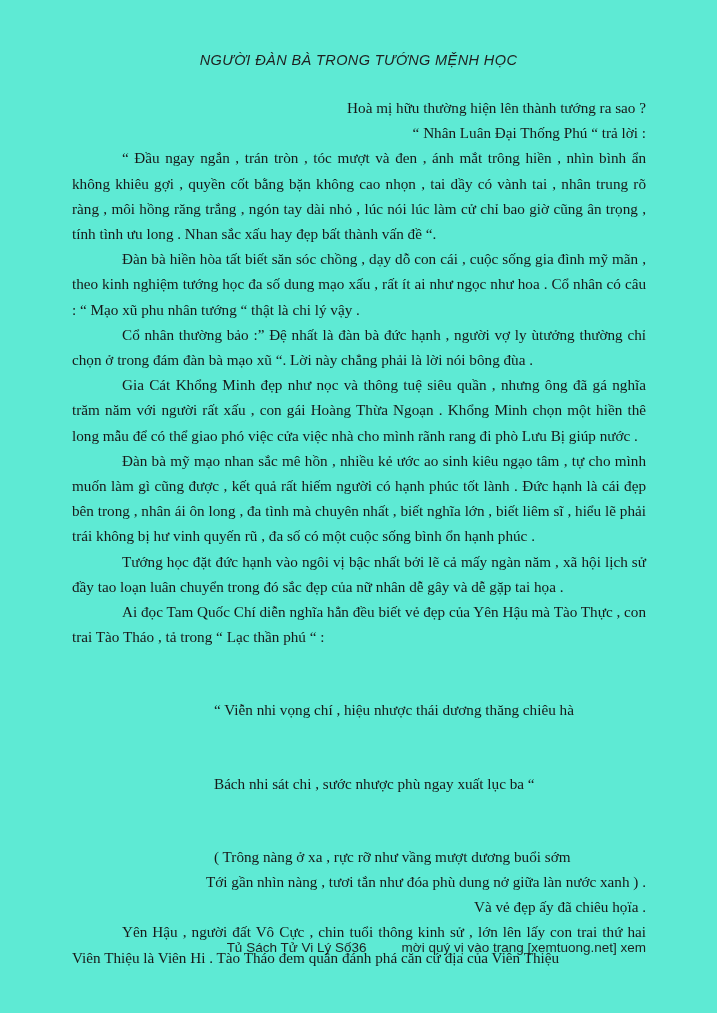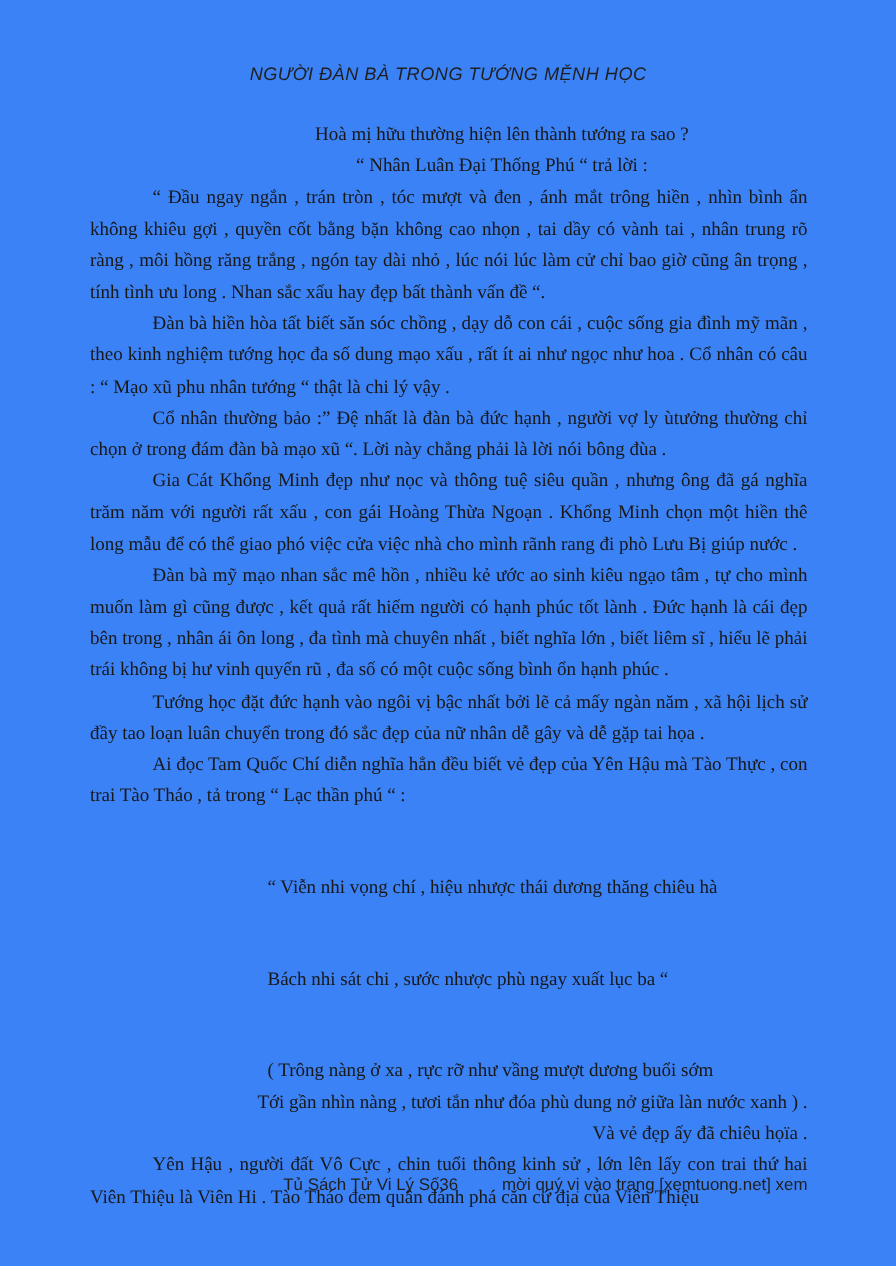--- a/index.html
+++ b/index.html
@@ -4,21 +4,21 @@
 <style>
   html, body {
     margin: 0;
     padding: 0;
     background: #ffffff;
   }
   .page {
     position: relative;
     width: 717px;
     height: 1013px;
-    background: #3b82f6;
+    background: #5eead4;
     color: #1b1b1b;
     font-family: "Liberation Serif", serif;
     overflow: hidden;
     box-sizing: border-box;
   }
   .page-title {
     padding-top: 52px;
     text-align: center;
     font-family: "Liberation Sans", sans-serif;
     font-style: italic;
@@ -33,21 +33,21 @@
     text-align: justify;
     color: #181818;
   }
   .content p {
     margin: 0;
     padding: 0;
     text-indent: 50px;
   }
   .content p.opening {
     text-indent: 85px;
-    text-align: center;
+    text-align: right;
   }
   .content p.verse {
     text-indent: 0;
     padding-left: 142px;
     text-align: left;
     margin-top: 48px;
   }
   .content p.indent-line {
     text-indent: 50px;
     text-align: right;

